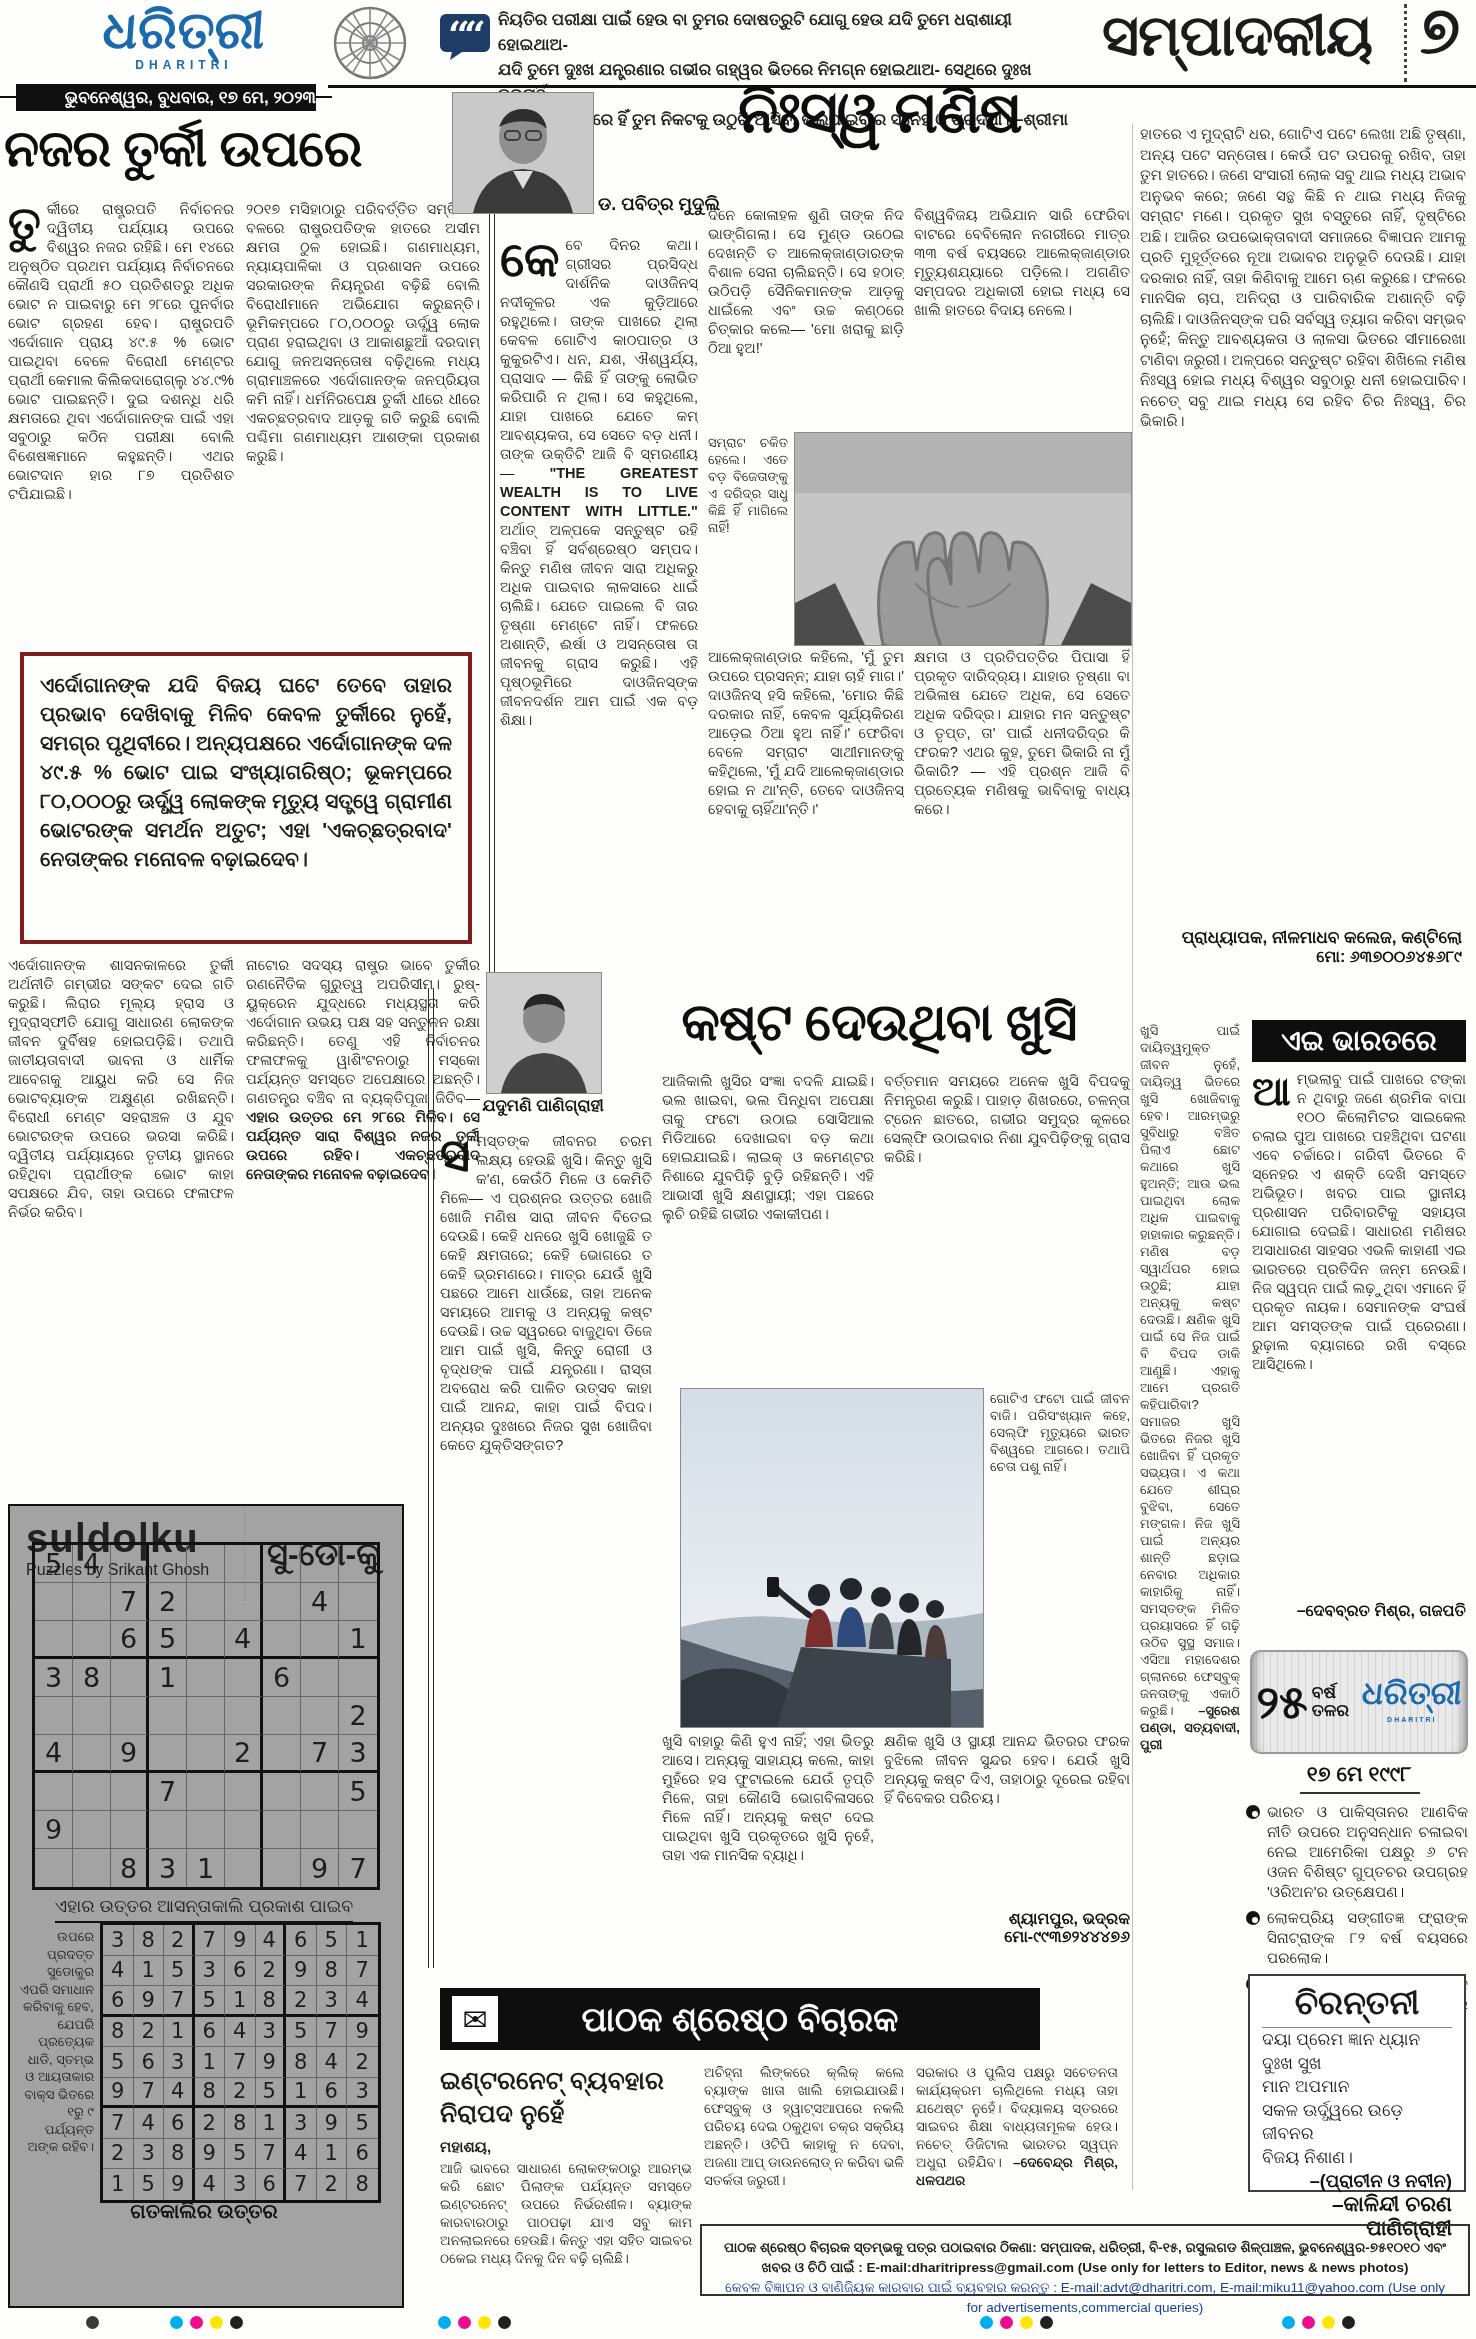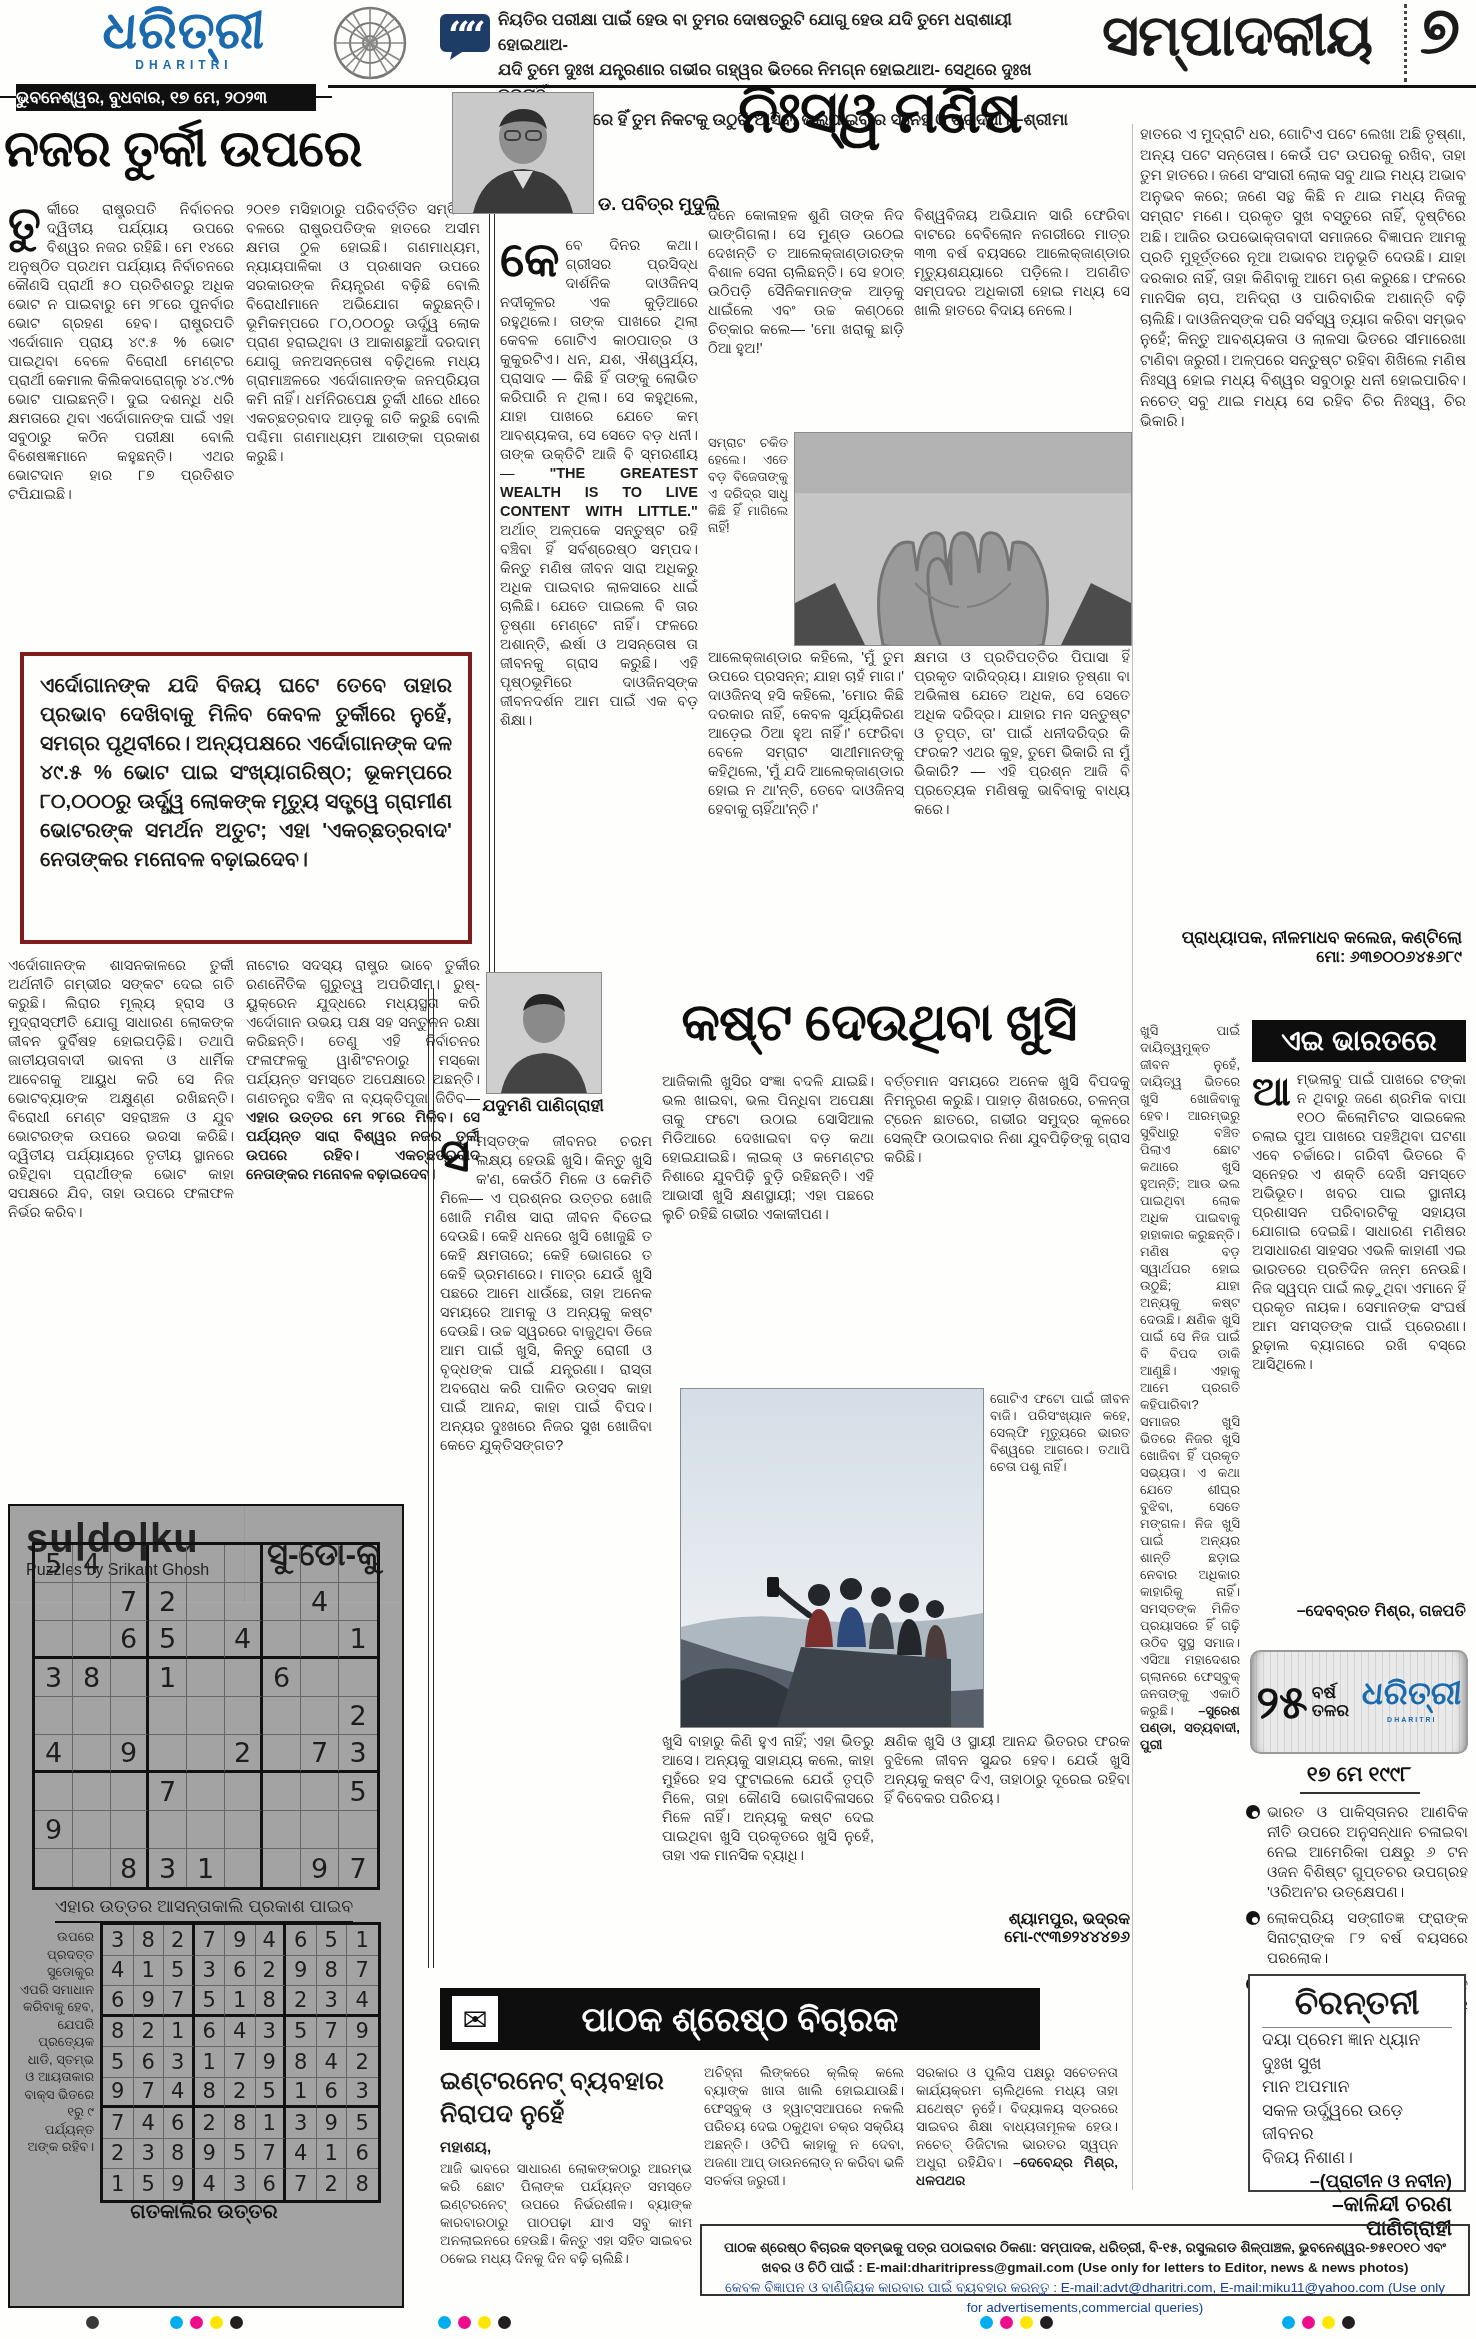--- a/index.html
+++ b/index.html
@@ -13,21 +13,21 @@
   .right{text-align:right;}
   .center{text-align:center;}
   .blackbar{background:#101010;color:#fff;}
   .vrule{position:absolute;width:4px;border-left:1px solid #2a2a2a;border-right:1px solid #2a2a2a;}
   .headline{position:absolute;font-weight:bold;color:#0d0d0d;letter-spacing:-1px;}
   .sig{font-weight:bold;color:#111;}
   
   #masthead{left:56px;top:2px;width:256px;text-align:center;}
   #masthead .logo{font-size:52px;font-weight:bold;color:#1a6aad;transform:skewX(-4deg);line-height:56px;}
   #masthead .sub{font-size:12px;font-weight:bold;letter-spacing:5px;color:#1a6aad;}
-  #datebar{left:16px;top:84px;width:300px;height:27px;font-size:17px;font-weight:bold;line-height:27px;text-align:left;}
+  #datebar{left:16px;top:84px;width:300px;height:27px;font-size:17px;font-weight:bold;line-height:27px;text-align:right;}
   #quoteline{left:498px;top:7px;width:574px;font-size:16.5px;line-height:25px;font-weight:bold;color:#222;}
   #secttitle{left:1076px;top:2px;width:322px;font-size:57px;font-weight:bold;text-align:center;letter-spacing:-1px;}
   #pagenum{left:1408px;top:-8px;width:64px;font-size:66px;font-weight:bold;text-align:center;}
   
   .pullbox{position:absolute;border:4px solid #7f1d1d;padding:14px 16px;font-size:20.5px;line-height:29px;font-weight:bold;text-align:justify;}
   .banner{position:absolute;background:#0e0e0e;color:#fff;font-weight:bold;text-align:center;}
   
   .photo{position:absolute;background:linear-gradient(160deg,#d9d9d9,#ababab);overflow:hidden;border:1px solid #8b8b8b;}
   
   #sudokubox{left:8px;top:1504px;width:392px;height:800px;border:2px solid #111;background:#a3a3a3;}

